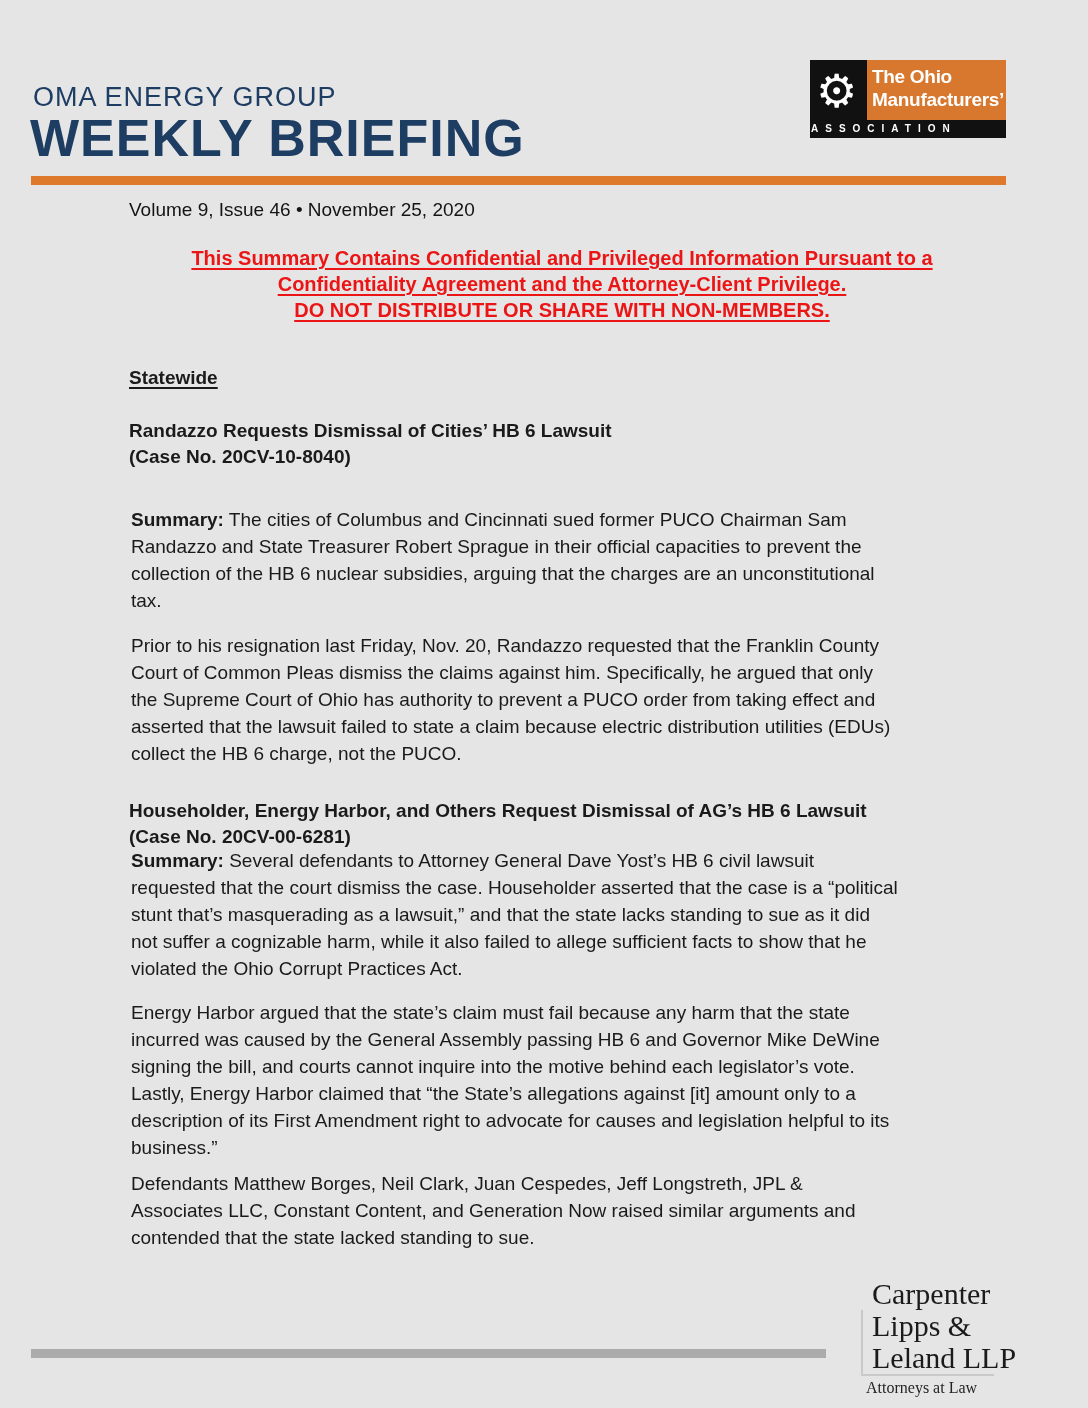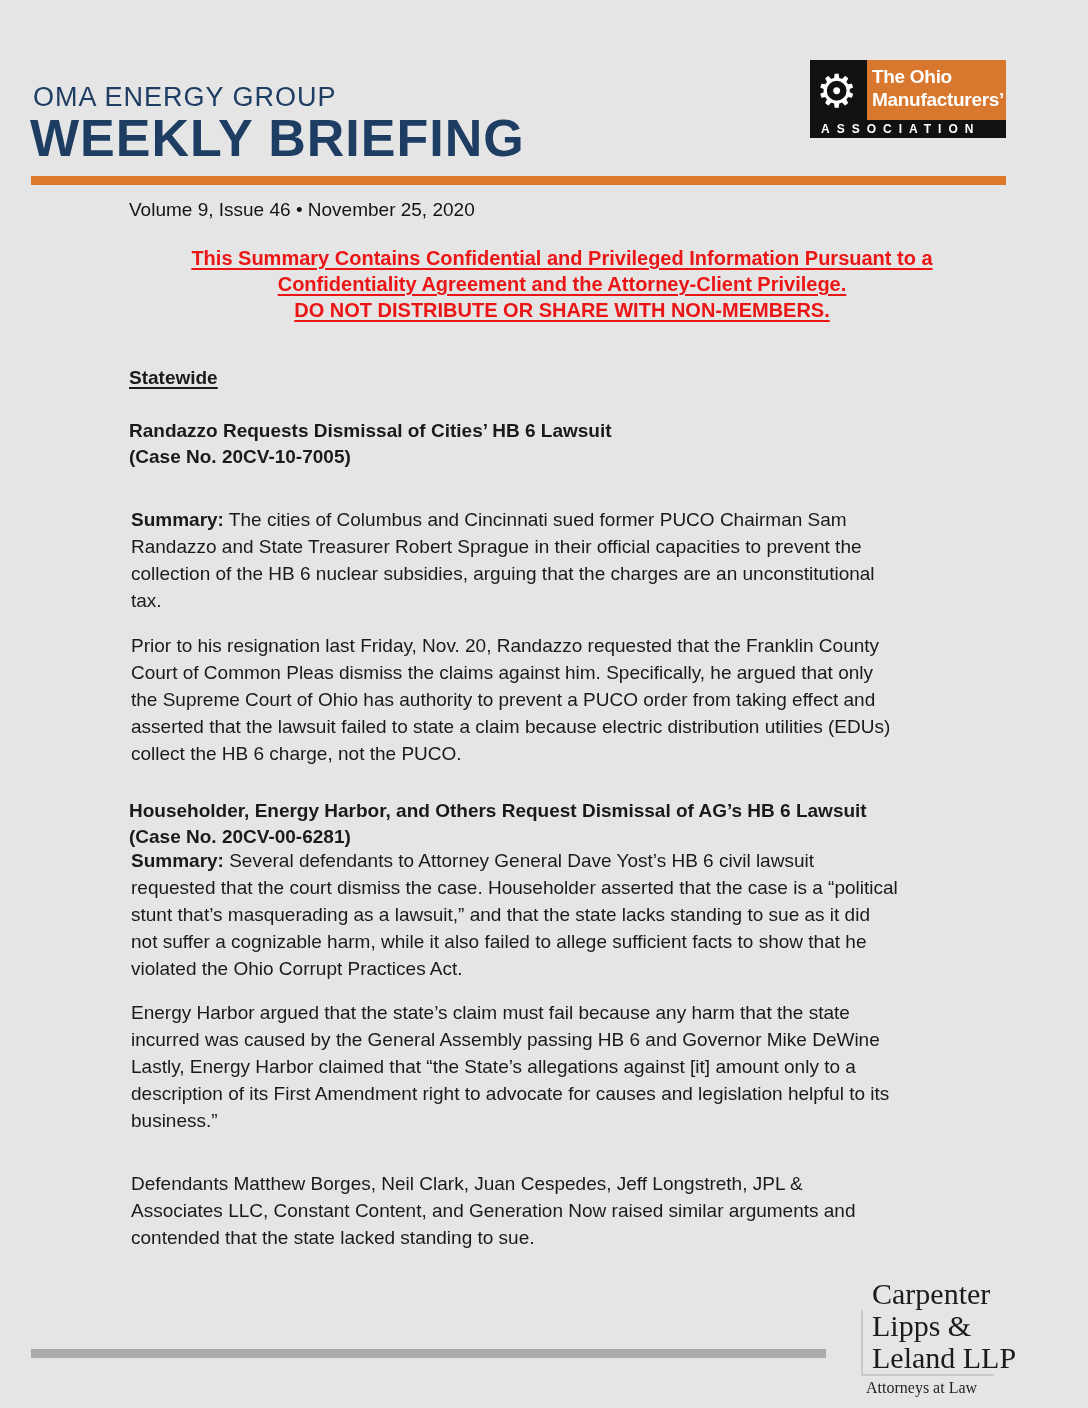--- a/index.html
+++ b/index.html
@@ -44,22 +44,22 @@
     transform:translate(-2px,1px);
   }
   .oma-text{
     position:absolute;left:62px;top:5px;width:132px;
     color:#ffffff;font-weight:bold;font-size:19px;line-height:23px;
     letter-spacing:-0.3px;
   }
   .oma-banner{
     position:absolute;left:0;bottom:0;width:196px;height:18px;
     background:#111111;color:#ffffff;
-    font-size:12px;font-weight:bold;letter-spacing:7px;
-    line-height:18px;padding-left:11px;box-sizing:border-box;
+    font-size:10px;font-weight:bold;letter-spacing:7px;
+    line-height:18px;padding-left:1px;box-sizing:border-box;
     white-space:nowrap;
   }
   
   .notice{
     position:absolute;left:129px;top:245px;width:866px;
     text-align:center;color:#ec1515;font-weight:bold;
     font-size:20px;line-height:26px;
   }
   .notice .nline{
     text-decoration:underline;
@@ -130,21 +130,21 @@
   <div class="notice">
     <div class="nline">This Summary Contains Confidential and Privileged Information Pursuant to a</div>
     <div class="nline">Confidentiality Agreement and the Attorney-Client Privilege.</div>
     <div class="nline">DO NOT DISTRIBUTE OR SHARE WITH NON-MEMBERS.</div>
   </div>
 
   <div class="section-heading">Statewide</div>
 
   <div class="art-title" style="top:418px">
     <div class="bodyline" style="line-height:26px">Randazzo Requests Dismissal of Cities’ HB 6 Lawsuit</div>
-    <div class="bodyline" style="line-height:26px">(Case No. 20CV-10-7005)</div>
+    <div class="bodyline" style="line-height:26px">(Case No. 20CV-10-8040)</div>
   </div>
 
   <div class="para" style="top:491px">
     <div class="bodyline"><span class="bold">Summary:</span><span> The cities of Columbus and Cincinnati sued former PUCO Chairman Sam</span></div>
     <div class="bodyline">Randazzo and State Treasurer Robert Sprague in their official capacities to prevent the</div>
     <div class="bodyline">collection of the HB 6 nuclear subsidies, arguing that the charges are an unconstitutional</div>
     <div class="bodyline">tax.</div>
   </div>
 
   <div class="para" style="top:617px">
@@ -164,20 +164,21 @@
     <div class="bodyline"><span class="bold">Summary:</span><span> Several defendants to Attorney General Dave Yost’s HB 6 civil lawsuit</span></div>
     <div class="bodyline">requested that the court dismiss the case. Householder asserted that the case is a “political</div>
     <div class="bodyline">stunt that’s masquerading as a lawsuit,” and that the state lacks standing to sue as it did</div>
     <div class="bodyline">not suffer a cognizable harm, while it also failed to allege sufficient facts to show that he</div>
     <div class="bodyline">violated the Ohio Corrupt Practices Act.</div>
   </div>
 
   <div class="para" style="top:984px">
     <div class="bodyline">Energy Harbor argued that the state’s claim must fail because any harm that the state</div>
     <div class="bodyline">incurred was caused by the General Assembly passing HB 6 and Governor Mike DeWine</div>
+    <div class="bodyline">signing the bill, and courts cannot inquire into the motive behind each legislator’s vote.</div>
     <div class="bodyline">Lastly, Energy Harbor claimed that “the State’s allegations against [it] amount only to a</div>
     <div class="bodyline">description of its First Amendment right to advocate for causes and legislation helpful to its</div>
     <div class="bodyline">business.”</div>
   </div>
 
   <div class="para" style="top:1155px">
     <div class="bodyline">Defendants Matthew Borges, Neil Clark, Juan Cespedes, Jeff Longstreth, JPL &amp;</div>
     <div class="bodyline">Associates LLC, Constant Content, and Generation Now raised similar arguments and</div>
     <div class="bodyline">contended that the state lacked standing to sue.</div>
   </div>

